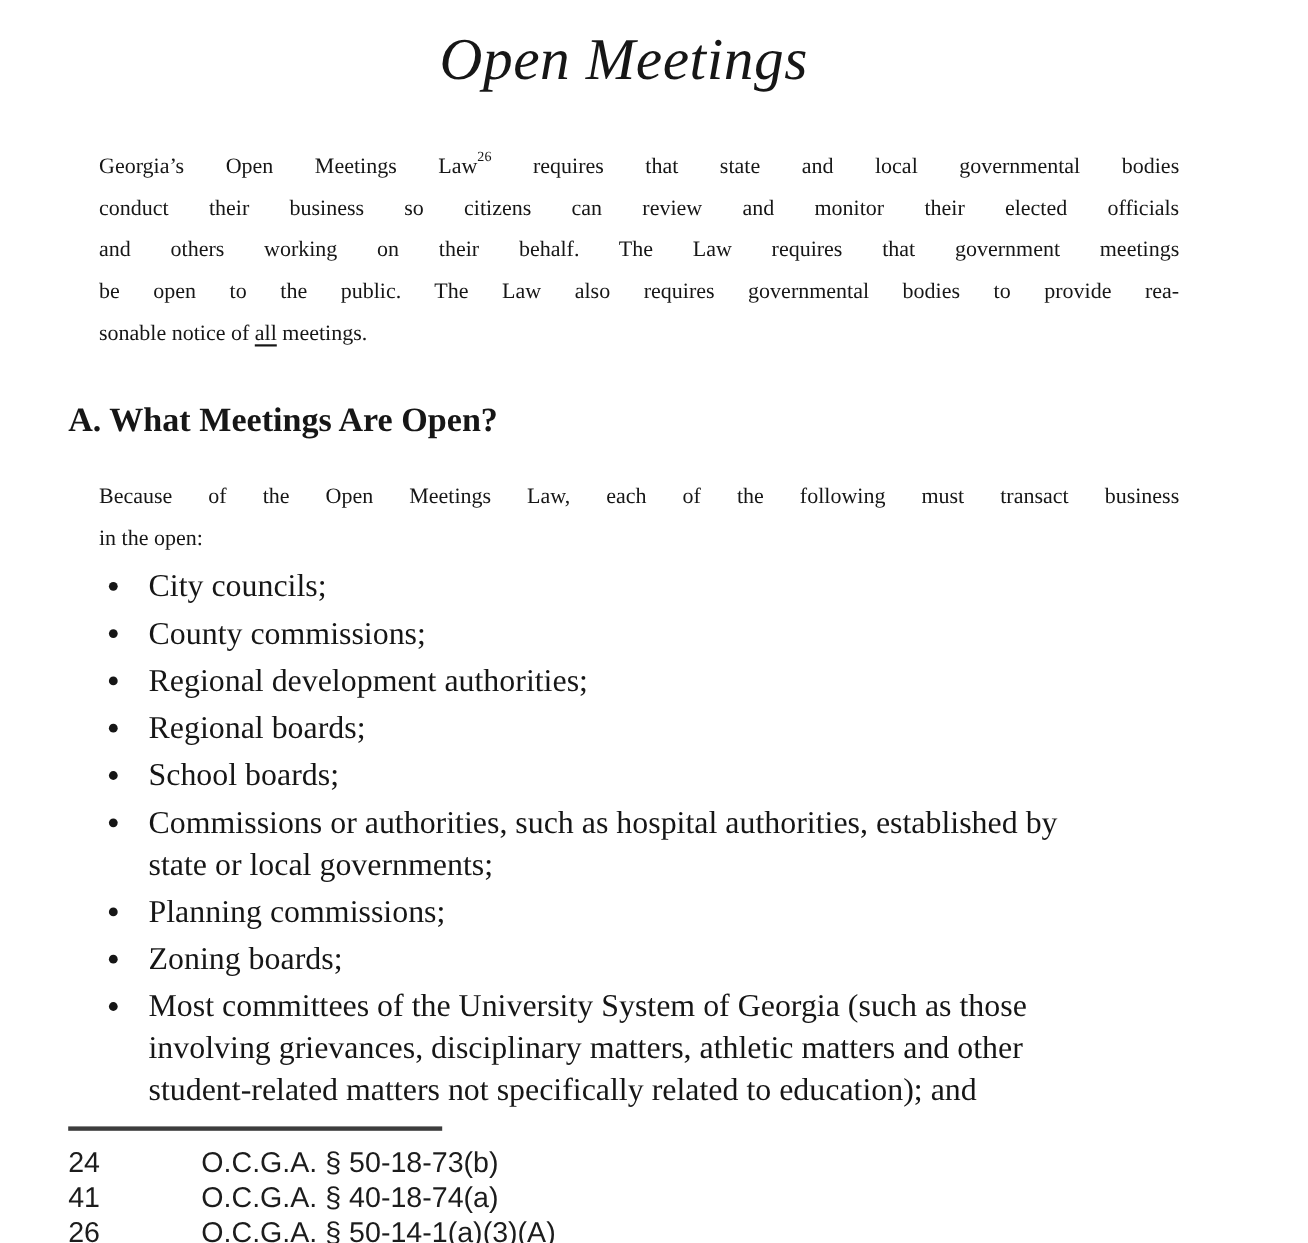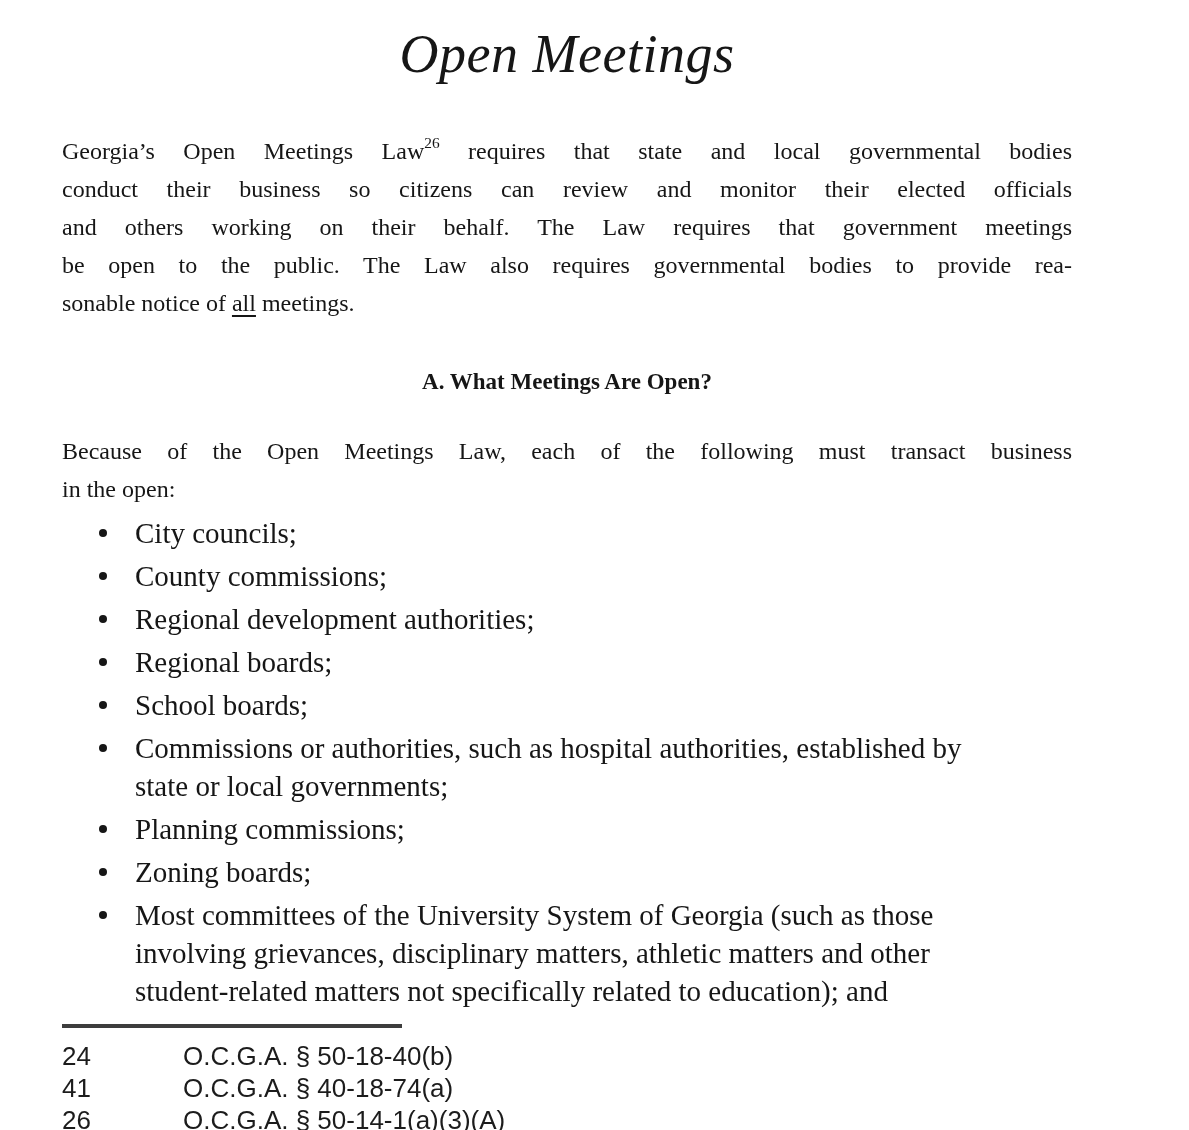--- a/index.html
+++ b/index.html
@@ -23,22 +23,23 @@
   .doc-title {
     margin: 8px 0 0 0;
     font-weight: 400;
     font-style: italic;
     font-size: 54px;
     line-height: 64px;
     text-align: center;
     letter-spacing: 0.5px;
   }
   .para {
-    font-size: 24px;
+    font-size: 20px;
     line-height: 38px;
+    margin-left: 28px;
   }
   .intro { margin-top: 46px; }
   .lead  { margin-top: 30px; }
   .line { white-space: nowrap; }
   .line.just {
     white-space: normal;
     text-align: justify;
     text-align-last: justify;
   }
   sup {
@@ -48,24 +49,23 @@
     position: relative;
     top: -11px;
   }
   .u {
     text-decoration: underline;
     text-decoration-thickness: 2px;
     text-underline-offset: 4px;
   }
   .heading {
     margin: 40px 0 0 0;
-    font-size: 23px;
+    font-size: 31px;
     line-height: 40px;
     font-weight: 700;
-    text-align: center;
   }
   ul.bullets {
     list-style: none;
     margin: 6px 0 0 0;
     padding: 0;
   }
   ul.bullets li {
     position: relative;
     padding-left: 73px;
     font-size: 29px;
@@ -160,21 +160,21 @@
         <div class="line">involving grievances, disciplinary matters, athletic matters and other</div>
         <div class="line">student-related matters not specifically related to education); and</div>
       </li>
     </ul>
 
   <div class="fn-rule"></div>
 
   <div class="footnotes">
       <div class="fn-row">
         <span class="fn-num">24</span>
-        <span class="fn-text">O.C.G.A. § 50-18-40(b)</span>
+        <span class="fn-text">O.C.G.A. § 50-18-73(b)</span>
       </div>
       <div class="fn-row">
         <span class="fn-num">41</span>
         <span class="fn-text">O.C.G.A. § 40-18-74(a)</span>
       </div>
       <div class="fn-row">
         <span class="fn-num">26</span>
         <span class="fn-text">O.C.G.A. § 50-14-1(a)(3)(A)</span>
       </div>
     </div>

